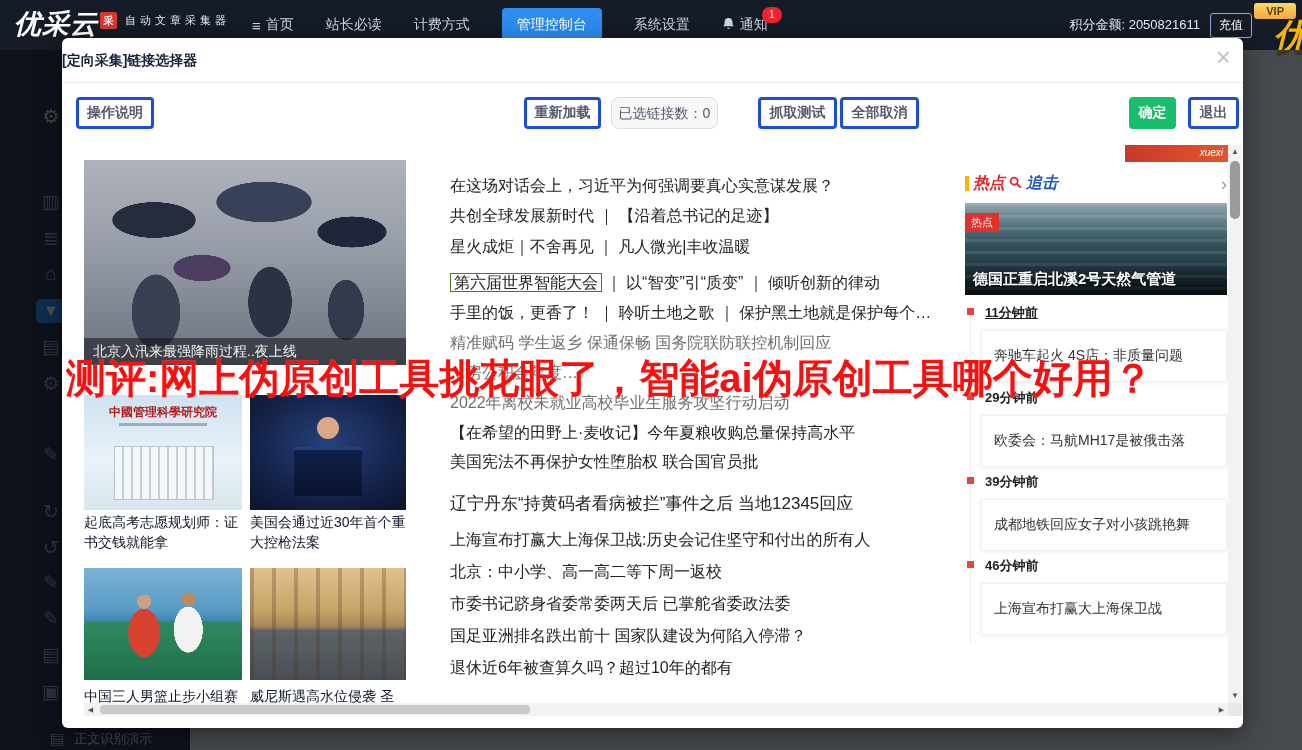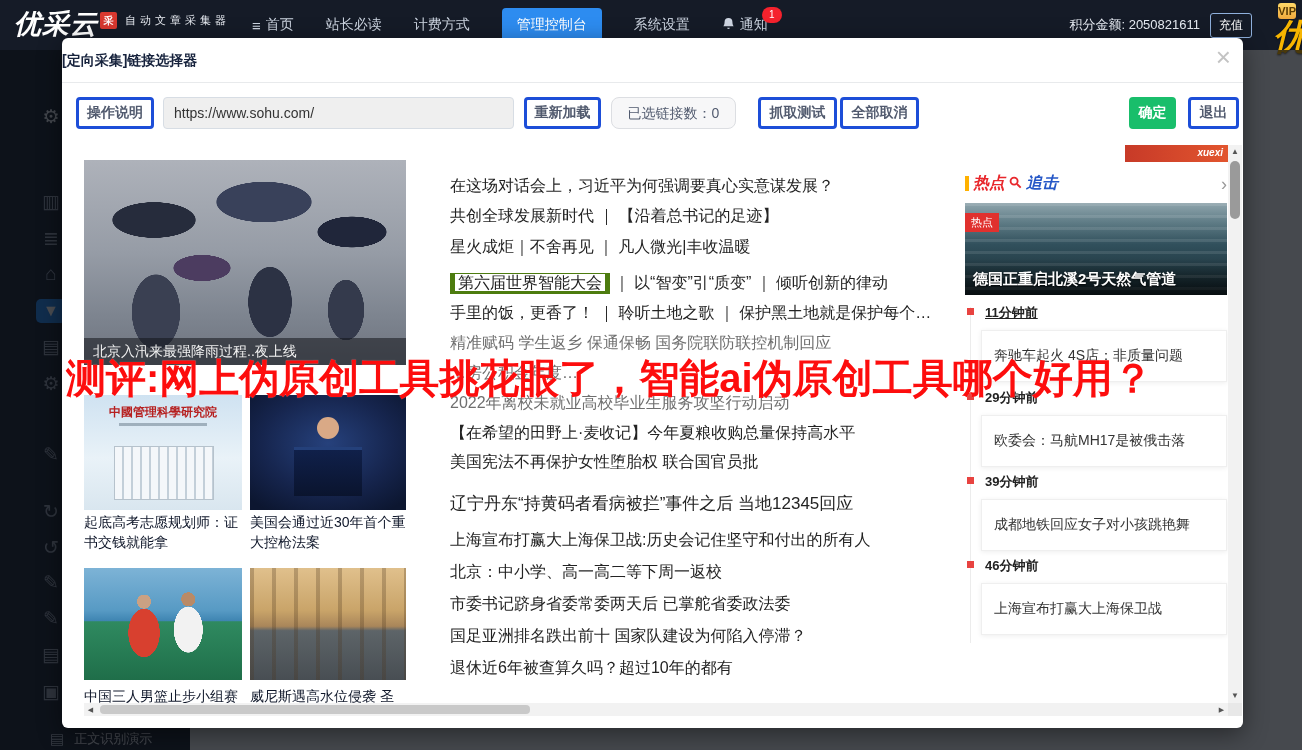--- a/index.html
+++ b/index.html
@@ -11,65 +11,65 @@
   .seal{position:absolute;left:100px;top:12px;width:17px;height:17px;background:#d8382f;color:#fff;font-size:10px;line-height:17px;text-align:center;border-radius:2px;font-weight:700;}
   .tagline{position:absolute;left:125px;top:13px;font-size:11px;color:#e8ecf2;letter-spacing:4px;}
   .nav{position:absolute;left:252px;top:0;height:50px;display:flex;align-items:center;gap:32px;}
   .nav-item{position:relative;display:flex;align-items:center;gap:5px;color:#cdd5e1;font-size:14px;cursor:pointer;white-space:nowrap;}
   .nav-item.active{background:#2d8cf0;color:#fff;padding:8px 15px;border-radius:4px;}
   .nav-menu-ic{font-size:15px;}
   .nav-badge{position:absolute;top:-9px;right:-14px;background:#f5222d;color:#fff;font-size:10px;min-width:16px;height:16px;line-height:16px;border-radius:8px;text-align:center;padding:0 2px;}
   .top-right{position:absolute;right:50px;top:0;height:50px;display:flex;align-items:center;gap:10px;}
   .balance{color:#e8edf4;font-size:13px;}
   .recharge{border:1px solid #8fb0dc;color:#fff;font-size:12px;padding:3px 8px;border-radius:3px;cursor:pointer;}
-  .vip{position:absolute;right:6px;top:3px;background:linear-gradient(180deg,#ffd968,#f0a93c);color:#5a3c04;font-size:11px;font-weight:700;padding:2px 0;border-radius:3px;z-index:6;}
+  .vip{position:absolute;right:6px;top:3px;background:linear-gradient(180deg,#ffd968,#f0a93c);color:#5a3c04;font-size:11px;font-weight:700;padding:2px 12px;border-radius:3px;z-index:6;}
   .corner-logo{position:absolute;right:-7px;top:13px;font-size:36px;font-weight:900;font-style:italic;color:#f7b500;text-shadow:0 1px 2px rgba(0,0,0,.6);z-index:6;}
   
   .sidebar{position:absolute;left:0;top:50px;width:190px;height:700px;background:#222c3c;z-index:1;}
   .side-ic{position:absolute;left:38px;width:26px;text-align:center;font-size:19px;color:#97a2b4;cursor:pointer;}
   .side-ic.bright{color:#dfe5ee;}
   .side-ic.active{background:#2d8cf0;color:#fff;border-radius:5px;width:30px;left:36px;padding:3px 0;font-size:16px;}
   .side-bottom{position:absolute;left:50px;top:680px;display:flex;align-items:center;gap:10px;color:#dfe4ec;font-size:13px;white-space:nowrap;cursor:pointer;}
   .side-bottom .doc-ic{font-size:15px;color:#aeb7c6;}
   
   .dim{position:absolute;left:0;top:50px;width:100%;height:700px;background:rgba(6,9,14,.72);z-index:10;}
   
   .modal{position:absolute;left:62px;top:38px;width:1181px;height:690px;background:#fff;border-radius:6px;box-shadow:0 6px 24px rgba(0,0,0,.45);z-index:20;}
   .modal-head{position:absolute;left:0;top:0;width:100%;height:44px;border-bottom:1px solid #e8eaec;}
   .modal-title{position:absolute;left:0;top:14px;font-size:14px;color:#17233d;font-weight:700;}
   .modal-close{position:absolute;right:12px;top:6px;font-size:26px;color:#c3c3c3;cursor:pointer;line-height:1;}
   .toolbar{position:absolute;left:0;top:59px;width:100%;height:32px;}
   .btn{position:absolute;top:0;height:32px;border:3px solid #1d4ed8;background:#fff;border-radius:4px;font-size:14px;color:#515a6e;font-family:inherit;cursor:pointer;box-sizing:border-box;padding:4px;font-weight:bold;}
   .b-help{left:14px;width:78px;}
   .url{position:absolute;left:101px;top:0;width:351px;height:32px;background:#efefef;border:1px solid #d7dde4;border-radius:4px;padding:0 10px;font-size:14px;color:#333;font-family:inherit;box-sizing:border-box;}
   .b-reload{left:462px;width:77px;}
-  .count{position:absolute;left:549px;top:0;width:125px;height:32px;line-height:30px;text-align:center;background:#f7f7f8;border:1px solid #dcdee2;border-radius:8px;font-size:14px;color:#515a6e;box-sizing:border-box;}
+  .count{position:absolute;left:549px;top:0;width:107px;height:32px;line-height:30px;text-align:center;background:#f7f7f8;border:1px solid #dcdee2;border-radius:8px;font-size:14px;color:#515a6e;box-sizing:border-box;}
   .b-test{left:696px;width:79px;}
   .b-cancel{left:778px;width:79px;}
   .b-confirm{left:1067px;width:47px;background:#19be6b;border-color:#19be6b;color:#fff;}
   .b-exit{left:1126px;width:51px;}
   
   .iframe{position:absolute;left:22px;top:107px;width:1158px;height:571px;background:#fff;overflow:hidden;}
   .banner{position:absolute;left:1041px;top:0;width:103px;height:17px;background:linear-gradient(90deg,#c73a28,#e2552e);}
-  .banner span{position:absolute;right:5px;top:2px;color:#fff;font-size:10px;font-style:italic;font-weight:bold;}
+  .banner span{position:absolute;right:5px;top:2px;color:#fff;font-size:10px;font-style:italic;}
   .hero{position:absolute;left:0;top:15px;width:322px;height:205px;background:
     radial-gradient(70px 30px at 70px 60px,#262c3c 59%,rgba(0,0,0,0) 60%),
     radial-gradient(80px 34px at 180px 42px,#39415a 59%,rgba(0,0,0,0) 60%),
     radial-gradient(58px 26px at 268px 72px,#20263a 59%,rgba(0,0,0,0) 60%),
     radial-gradient(48px 22px at 118px 108px,#4c3c60 59%,rgba(0,0,0,0) 60%),
     radial-gradient(40px 62px at 72px 152px,#3a4052 60%,rgba(0,0,0,0) 61%),
     radial-gradient(36px 58px at 186px 142px,#2c3244 60%,rgba(0,0,0,0) 61%),
     radial-gradient(30px 50px at 262px 150px,#343a4c 60%,rgba(0,0,0,0) 61%),
     linear-gradient(180deg,#aeb2ba 0%,#969ca6 45%,#7e8590 75%,#6d737e 100%);}
   .hero-cap{position:absolute;left:0;bottom:0;width:100%;height:27px;background:rgba(18,20,26,.55);color:#f2f2f2;font-size:14px;line-height:27px;padding:0 9px;box-sizing:border-box;white-space:nowrap;overflow:hidden;}
   .news-item{position:absolute;left:366px;width:600px;font-size:16px;color:#232323;white-space:nowrap;overflow:hidden;cursor:pointer;}
   .news-item::before{content:"·";position:absolute;left:-15px;top:-1px;color:#b0b0b0;font-weight:700;}
   .news-item.lead{font-size:17px;}
   .news-item.muted{color:#6f6f6f;}
-  .hl{border:5px solid #4d7c0f;padding:0 3px;margin-right:4px;}
+  .hl{border:1px solid #4d7c0f;padding:0 3px;margin-right:4px;}
   .photo{position:absolute;cursor:pointer;}
   .photo-cap{position:absolute;font-size:14px;color:#0f172a;line-height:20px;cursor:pointer;overflow:hidden;}
   .academy{background:linear-gradient(180deg,#cfe2f1 0%,#e9f2f8 55%,#d9e6ef 100%);}
   .academy::after{content:"";position:absolute;left:30px;bottom:10px;width:98px;height:52px;background:repeating-linear-gradient(90deg,#f4f7fa 0 7px,#c3cfd9 7px 9px);border:1px solid #b6c2cc;}
   .academy-label{position:absolute;top:9px;width:100%;text-align:center;color:#b61f1f;font-size:12px;font-weight:700;font-family:"Liberation Serif","DejaVu Serif",serif;}
   .academy-sub{position:absolute;top:28px;left:22%;width:56%;height:3px;background:#9fb0bd;}
   .biden{background:radial-gradient(110px 80px at 50% 42%,#26417c 0%,#16254e 60%,#0c1630 100%);}
   .biden::before{content:"";position:absolute;left:50%;top:22px;margin-left:-11px;width:22px;height:22px;border-radius:50%;background:#d9a986;}
   .biden::after{content:"";position:absolute;left:50%;bottom:14px;margin-left:-34px;width:68px;height:46px;background:linear-gradient(180deg,#10204a,#0a142e);border-top:3px solid #24407a;}
   .basket{background:
@@ -177,21 +177,20 @@
 
   <div class="dim"></div>
 
   <section class="modal">
     <div class="modal-head">
       <span class="modal-title">[定向采集]链接选择器</span>
       <span class="modal-close">×</span>
     </div>
     <div class="toolbar">
       <button class="btn b-help">操作说明</button>
-      <input class="url" value="https://www.sohu.com/" style="">
       <button class="btn b-reload">重新加载</button>
       <div class="count">已选链接数：0</div>
       <button class="btn b-test">抓取测试</button>
       <button class="btn b-cancel">全部取消</button>
       <button class="btn b-confirm">确定</button>
       <button class="btn b-exit">退出</button>
     </div>
 
     <div class="iframe" id="iframe">
       <div class="banner">

